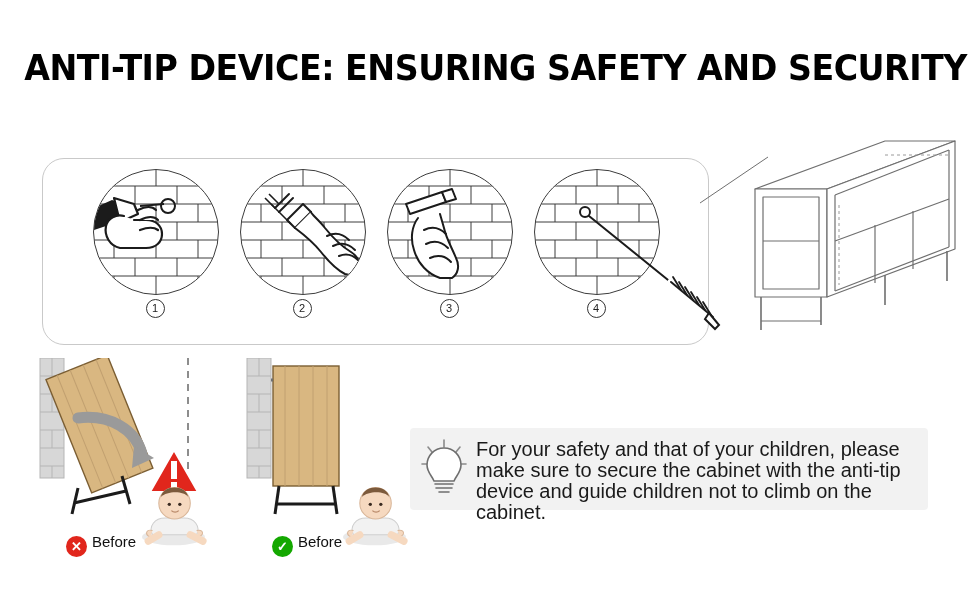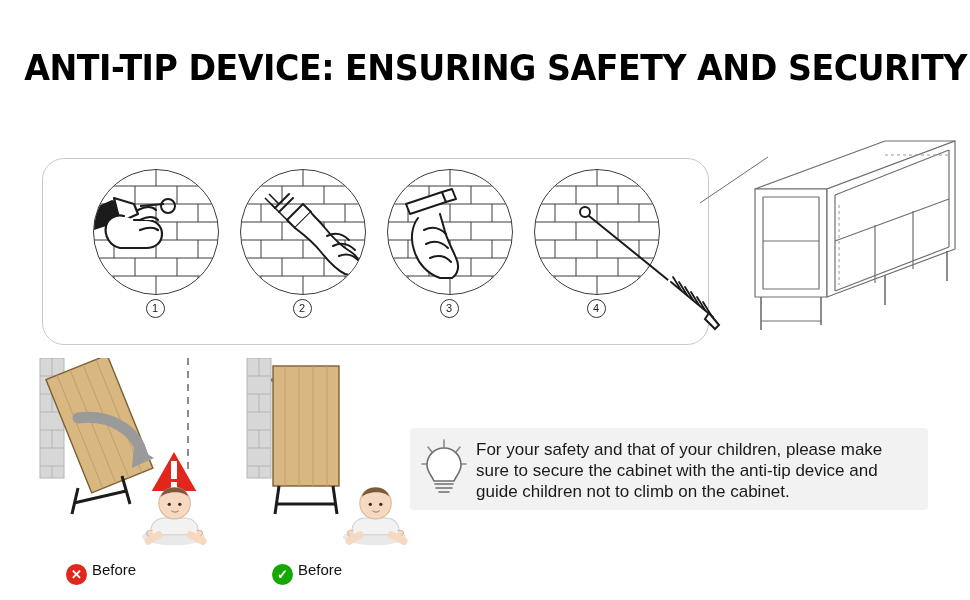--- a/index.html
+++ b/index.html
@@ -114,21 +114,21 @@
     position: absolute;
     top: 358px;
     width: 200px;
     height: 200px;
   }
   .ba-before { left: 38px; }
   .ba-after { left: 245px; }
 
   .ba-label {
     position: absolute;
-    top: 561px;
+    top: 533px;
     font-size: 15px;
     color: #111;
   }
   .ba-label .mark {
     display: inline-block;
     width: 21px;
     height: 21px;
     border-radius: 50%;
     color: #fff;
     font-size: 13px;
@@ -151,21 +151,21 @@
     width: 518px;
     height: 82px;
     background: #f2f2f2;
     border-radius: 4px;
   }
   .note-text {
     position: absolute;
     left: 66px;
     top: 11px;
     width: 435px;
-    font-size: 17px;
+    font-size: 20px;
     line-height: 21px;
     color: #1a1a1a;
   }
   .bulb {
     position: absolute;
     left: 8px;
     top: 10px;
     width: 52px;
     height: 60px;
   }

